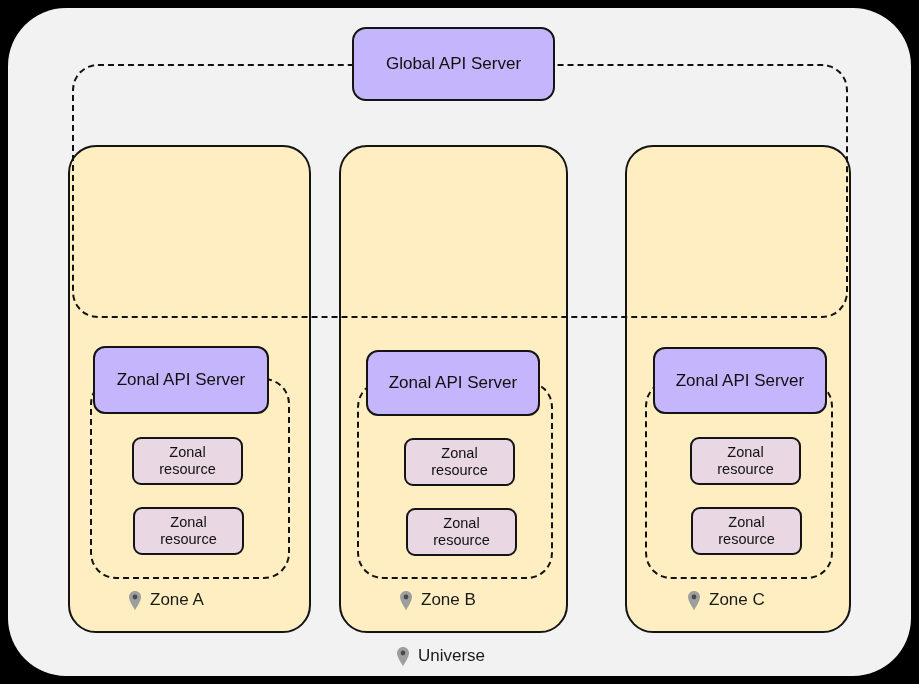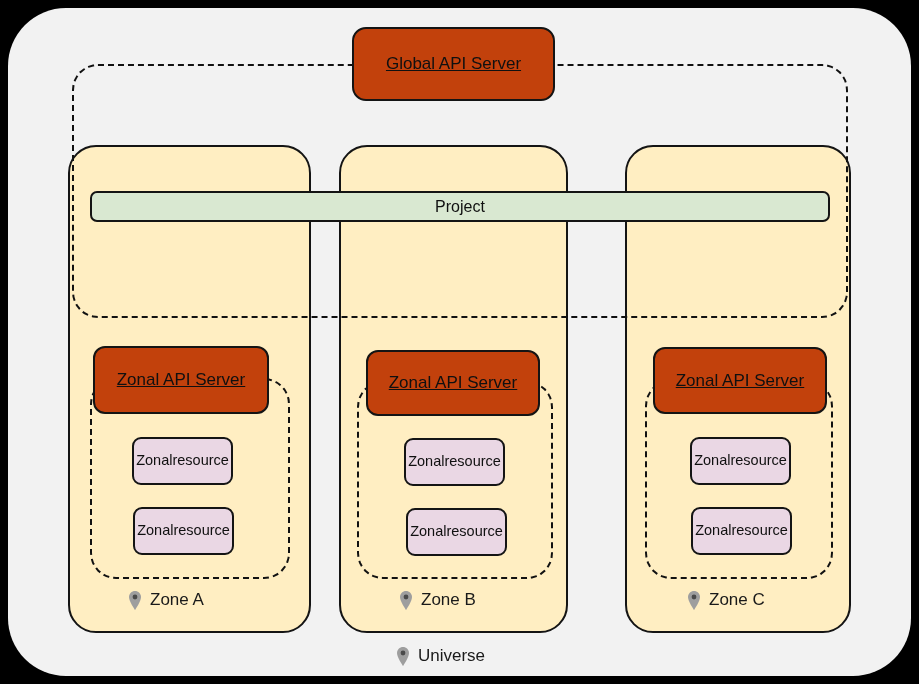--- a/index.html
+++ b/index.html
@@ -65,31 +65,30 @@
     box-sizing: border-box;
     z-index: 4;
   }
   .zonal-scope-a { left: 90px;  top: 378px; width: 200px; height: 201px; }
   .zonal-scope-b { left: 357px; top: 381px; width: 196px; height: 198px; }
   .zonal-scope-c { left: 645px; top: 380px; width: 188px; height: 199px; }
 
   
   .api-box {
     position: absolute;
-    background: #c2410c;
+    background: #c4b5fd;
     border: 2px solid #141414;
     border-radius: 12px;
     box-sizing: border-box;
     display: flex;
     align-items: center;
     justify-content: center;
     font-size: 17px;
     color: #101010;
     z-index: 8;
-    text-decoration: underline;
   }
   .global-api {
     left: 352px;
     top: 27px;
     width: 203px;
     height: 74px;
     border-radius: 14px;
     font-size: 17px;
   }
   .zonal-api-a { left: 93px;  top: 346px; width: 176px; height: 68px; }
@@ -112,28 +111,28 @@
     font-size: 16px;
     color: #101010;
     z-index: 7;
   }
   .green-bar-project  { top: 191px; }
   .green-bar-resource { top: 251px; }
 
   
   .res-box {
     position: absolute;
-    width: 101px;
+    width: 111px;
     height: 48px;
     background: #ead7e4;
     border: 2px solid #141414;
     border-radius: 9px;
     box-sizing: border-box;
     display: flex;
-    flex-direction: row;
+    flex-direction: column;
     align-items: center;
     justify-content: center;
     font-size: 14.5px;
     line-height: 1.18;
     color: #101010;
     z-index: 9;
     text-align: center;
   }
   .res-a1 { left: 132px; top: 437px; }
   .res-a2 { left: 133px; top: 507px; }
@@ -175,21 +174,20 @@
   <div class="zone zone-c"></div>
 
   <div class="global-scope"></div>
 
   <div class="zonal-scope zonal-scope-a"></div>
   <div class="zonal-scope zonal-scope-b"></div>
   <div class="zonal-scope zonal-scope-c"></div>
 
   <div class="api-box global-api">Global API Server</div>
 
-  <div class="green-bar green-bar-project">Project</div>
 
   <div class="api-box zonal-api-a">Zonal API Server</div>
   <div class="api-box zonal-api-b">Zonal API Server</div>
   <div class="api-box zonal-api-c">Zonal API Server</div>
 
   <div class="res-box res-a1">
     <span>Zonal</span>
     <span>resource</span>
   </div>
   <div class="res-box res-a2">

